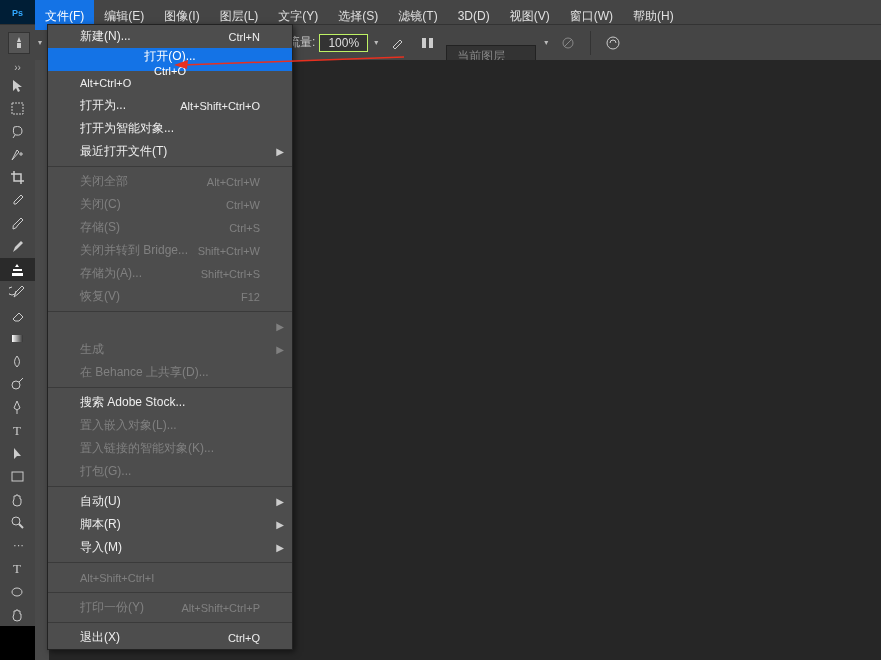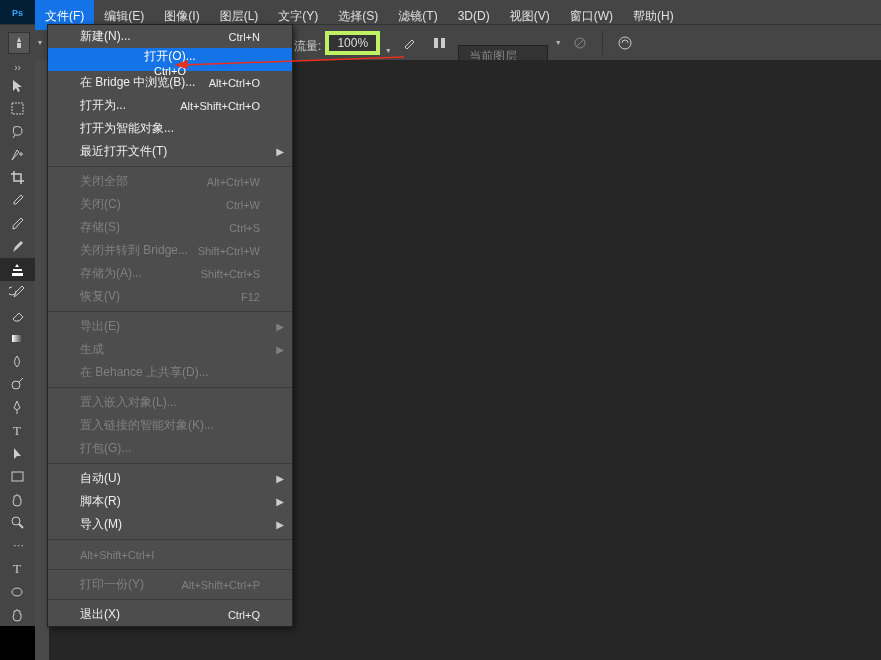--- a/index.html
+++ b/index.html
@@ -9,23 +9,23 @@
 .menubar { height:24px; background:#454545; display:flex; align-items:center; }
 .ps-logo { width:35px; height:24px; background:#001e36; display:flex; align-items:center; justify-content:center; }
 .ps-logo svg { width:18px; height:18px; }
 .menu-item { padding:10px 10px; height:36px; line-height:24px; color:#e0e0e0; cursor:default; font-size:12px; }
 .menu-item.active { background:#1473e6; color:#fff; }
 
 
 .optbar { height:36px; background:#454545; border-top:1px solid #333; display:flex; align-items:center; padding:0 8px; gap:6px; }
 .tool-preset { width:22px; height:22px; background:#555; border:1px solid #333; display:flex; align-items:center; justify-content:center; }
 .chev { font-size:8px; color:#bbb; margin:0 2px; }
-.opt-grp { display:flex; align-items:flex-end; gap:4px; margin-left:6px; }
+.opt-grp { display:flex; align-items:center; gap:4px; margin-left:6px; }
 .opt-lbl { color:#ccc; font-size:12px; }
-.opt-val { background:#333; padding:1px 8px; border:4px solid #bef264; color:#ddd; min-width:42px; text-align:center; }
+.opt-val { background:#333; padding:1px 8px; border:1px solid #bef264; color:#ddd; min-width:42px; text-align:center; }
 .icon-btn { width:24px; height:24px; display:flex; align-items:center; justify-content:center; color:#ccc; }
 .layer-combo { background:#333; padding:2px 10px; border:1px solid #222; min-width:90px; font-size:12px; color:#888;margin-top:28px; }
 .sep { width:1px; height:24px; background:#333; margin:0 4px; }
 
 
 .toolbar { position:absolute; left:0; top:60px; width:35px; background:#454545; display:flex; flex-direction:column; }
 .tool { width:35px; height:23px; display:flex; align-items:center; justify-content:center; color:#ccc; position:relative; }
 .tool.sel { background:#2a2a2a; }
 .tool-dbl { width:35px; height:14px; display:flex; align-items:center; justify-content:center; color:#bbb; font-size:10px; }
 
@@ -424,21 +424,20 @@
   <div id="dropdown-items">
       <div class="dd-row">
         <span class="label">新建(N)...</span>
         <span class="sc">Ctrl+N</span>
       </div>
       <div class="dd-row hl">
         <span class="label">打开(O)...</span>
         <span class="sc">Ctrl+O</span>
       </div>
       <div class="dd-row">
-        <span class="label">在 Bridge 中浏览(B)...</span>
         <span class="sc">Alt+Ctrl+O</span>
       </div>
       <div class="dd-row">
         <span class="label">打开为...</span>
         <span class="sc">Alt+Shift+Ctrl+O</span>
       </div>
       <div class="dd-row">
         <span class="label">打开为智能对象...</span>
       </div>
       <div class="dd-row">
@@ -465,31 +464,33 @@
       <div class="dd-row disabled">
         <span class="label">存储为(A)...</span>
         <span class="sc">Shift+Ctrl+S</span>
       </div>
       <div class="dd-row disabled">
         <span class="label">恢复(V)</span>
         <span class="sc">F12</span>
       </div>
       <div class="dd-sep"></div>
       <div class="dd-row disabled">
-        <span class="label">导出(E)</span>
         <span class="sub">▶</span>
       </div>
       <div class="dd-row disabled">
         <span class="label">生成</span>
         <span class="sub">▶</span>
       </div>
       <div class="dd-row disabled">
         <span class="label">在 Behance 上共享(D)...</span>
       </div>
       <div class="dd-sep"></div>
+      <div class="dd-row">
+        <span class="label">搜索 Adobe Stock...</span>
+      </div>
       <div class="dd-row disabled">
         <span class="label">置入嵌入对象(L)...</span>
       </div>
       <div class="dd-row disabled">
         <span class="label">置入链接的智能对象(K)...</span>
       </div>
       <div class="dd-row disabled">
         <span class="label">打包(G)...</span>
       </div>
       <div class="dd-sep"></div>

